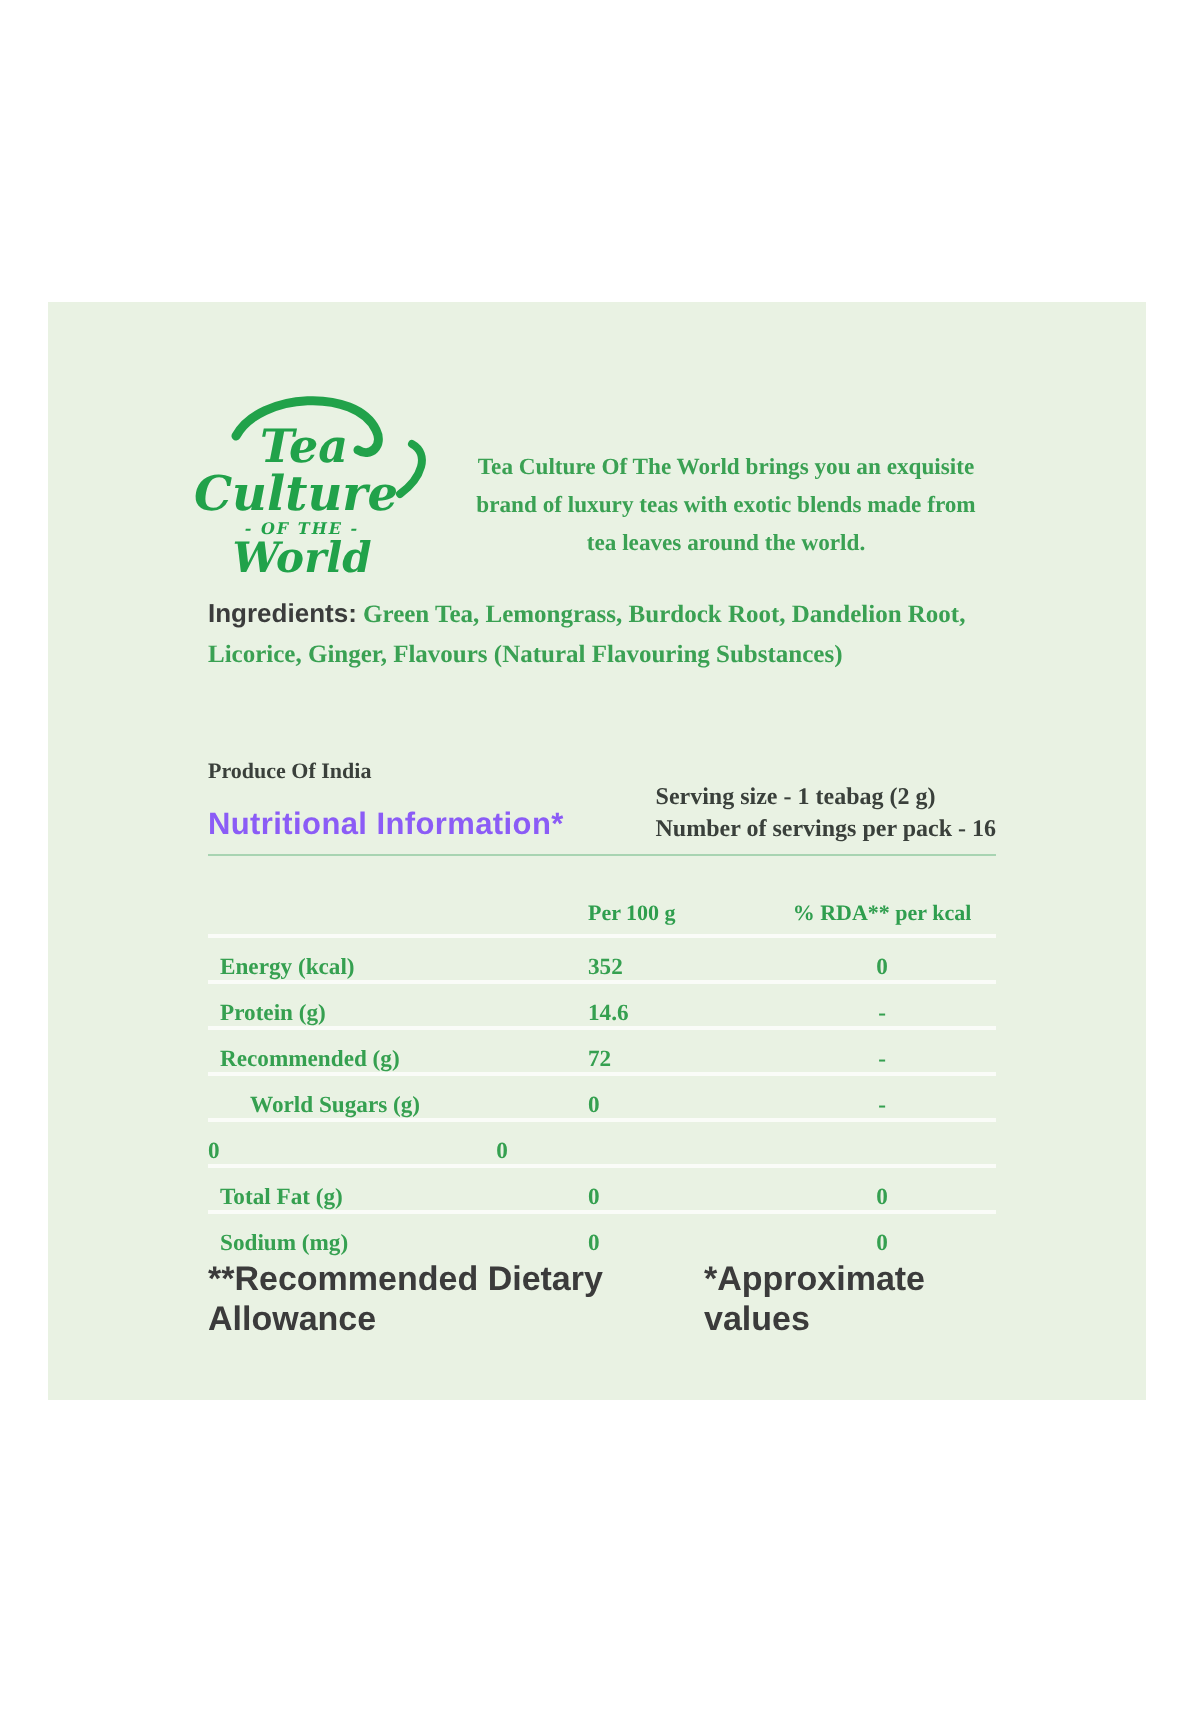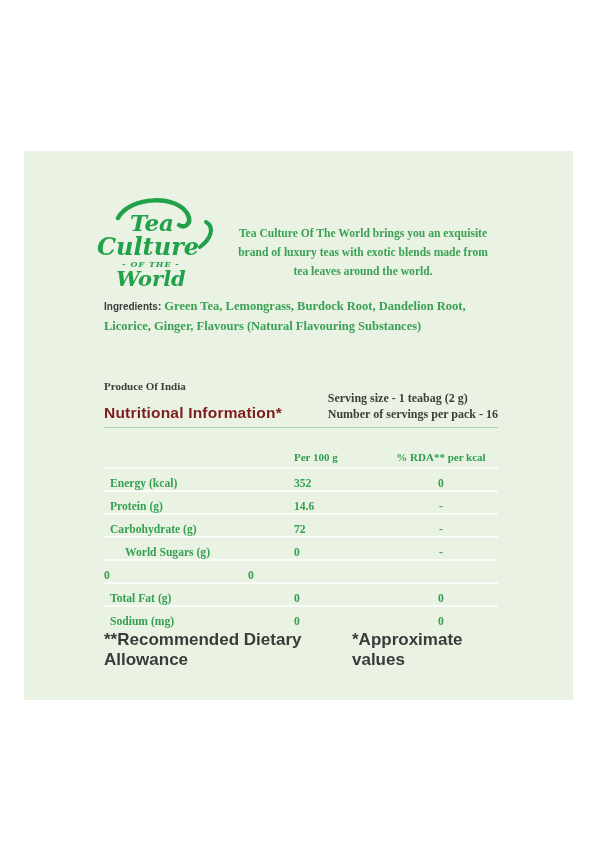--- a/index.html
+++ b/index.html
@@ -35,38 +35,38 @@
   }
   
   .ingredients {
     position:absolute; left:80px; top:146px; width:400px;
     font-size:12.5px; line-height:1.58;
     font-family:"Liberation Serif", serif; font-weight:bold;
     color:#3aa153;
   }
   .ingredients .ing-label {
     font-family:"Liberation Sans", sans-serif;
-    font-weight:bold; color:#3b3c3c; font-size:10px;
+    font-weight:bold; color:#3b3c3c; font-size:13px;
   }
   
   .origin {
     position:absolute; left:80px; top:229px;
     font-family:"Liberation Serif", serif; font-weight:bold;
     font-size:11px; color:#3a403b;
   }
   
   .heading-row {
     position:absolute; left:80px; top:240px; width:394px;
     display:flex; justify-content:space-between; align-items:flex-end;
     padding-bottom:4px;
     border-bottom:1.5px solid #a8d4b2;
   }
   .nutri-title {
     font-family:"Liberation Sans", sans-serif; font-weight:bold;
-    font-size:15.5px; color:#7f1d1d; letter-spacing:0.2px;
+    font-size:15.5px; color:#8b5cf6; letter-spacing:0.2px;
     padding-bottom:1px;
   }
   .serving {
     font-family:Liberation Serif, serif; font-weight:bold;
     font-size:12px; line-height:1.32; color:#3a403b;
     text-align:left;
   }
   
   .nutri-table { position:absolute; left:80px; top:294px; width:394px; }
   .t-row { display:flex; align-items:center; height:23px; border-top:2px solid rgba(255,255,255,0.75); }
@@ -133,21 +133,21 @@
         <span class="c-label">Energy (kcal)</span>
         <span class="c-per">352</span>
         <span class="c-rda">0</span>
       </div>
       <div class="t-row">
         <span class="c-label">Protein (g)</span>
         <span class="c-per">14.6</span>
         <span class="c-rda">-</span>
       </div>
       <div class="t-row">
-        <span class="c-label">Carbohydrate (g)</span>
+        <span class="c-label">Recommended (g)</span>
         <span class="c-per">72</span>
         <span class="c-rda">-</span>
       </div>
       <div class="t-row">
         <span class="c-label indent">World Sugars (g)</span>
         <span class="c-per">0</span>
         <span class="c-rda">-</span>
       </div>
       <div class="t-row">
         <span class="c-per">0</span>

